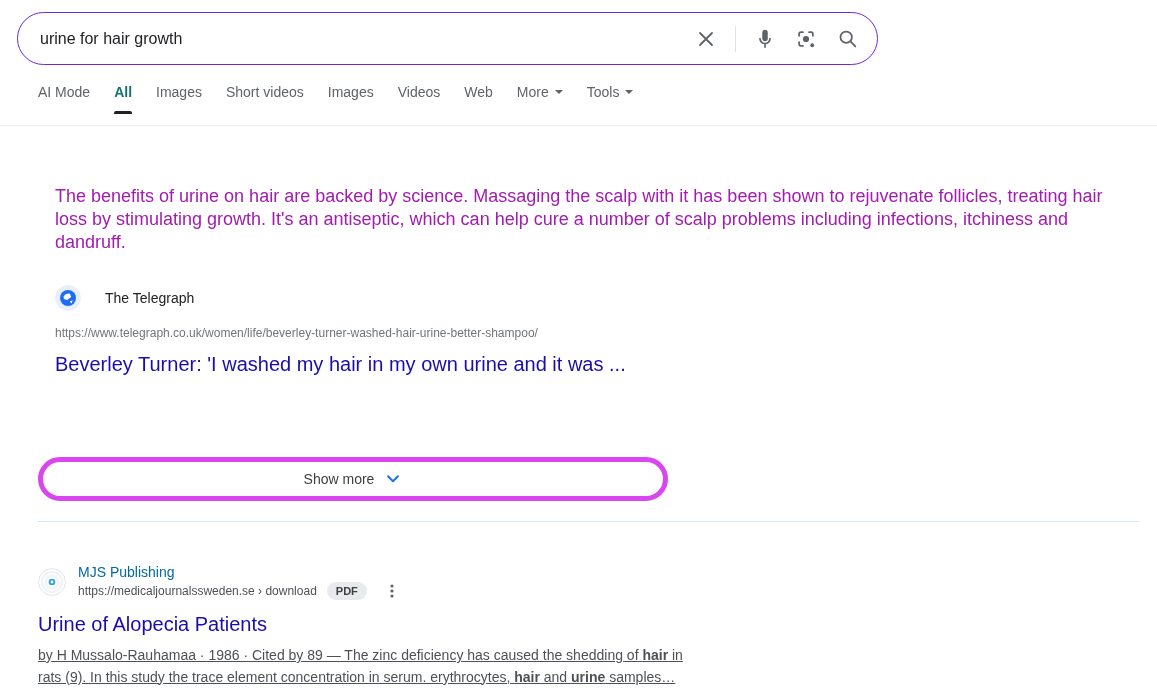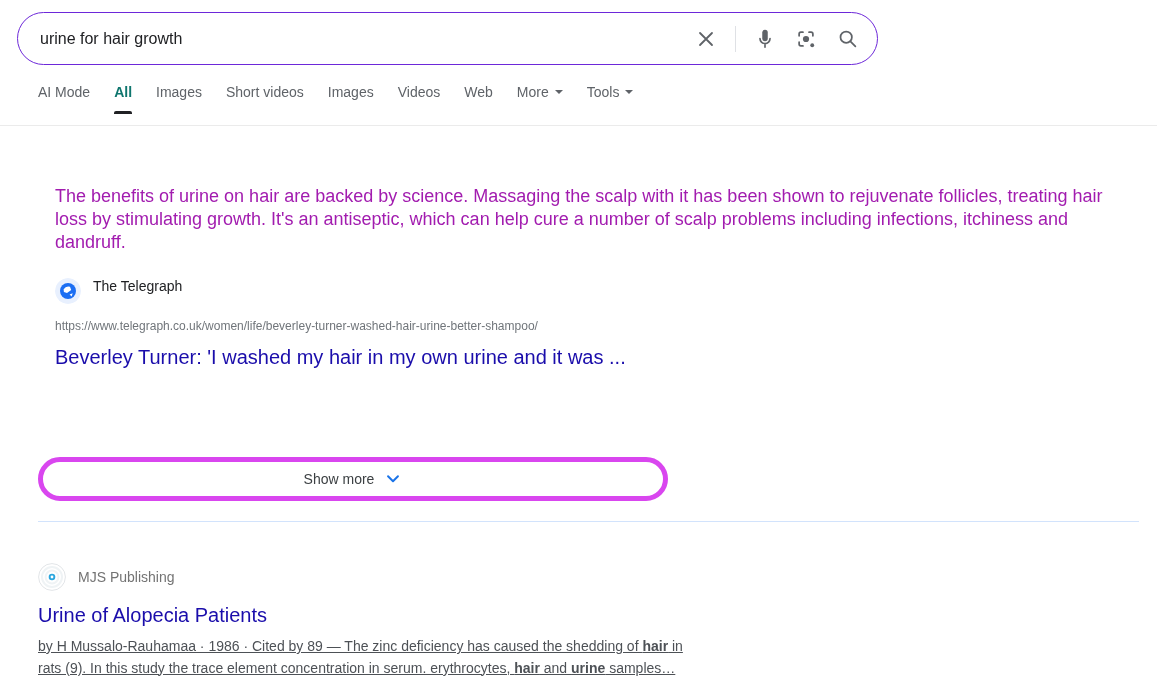--- a/index.html
+++ b/index.html
@@ -33,40 +33,40 @@
   .caret {
     width: 0; height: 0; margin-left: 6px; display: inline-block;
     border-left: 4px solid transparent; border-right: 4px solid transparent;
     border-top: 4px solid #5f6368;
   }
   .tabs-divider { position: absolute; left: 0; top: 125px; width: 1157px; height: 1px; background: #ebebeb; }
 
   
   .featured { position: absolute; left: 55px; top: 185px; width: 1055px; }
   .featured-text { font-size: 18px; line-height: 23px; color: #a21caf; max-width: 1052px; }
-  .source-row { display: flex; gap: 12px; margin-top: 24px; cursor: pointer; }
+  .source-row { display: flex; align-items: center; gap: 24px; margin-top: 31px; cursor: pointer; }
   .favicon-circle { width: 26px; height: 26px; border-radius: 50%; flex: 0 0 auto; }
   .source-name { font-size: 14px; color: #202124; }
   .featured-url { margin-top: 15px; font-size: 12px; color: #70757a; }
   .featured-title { margin-top: 13px; font-size: 20px; color: #1a0dab; cursor: pointer; display: inline-block; }
 
   
   .show-more-btn {
     position: absolute; left: 38px; top: 457px; width: 630px; height: 44px;
     border: 5px solid #d946ef; border-radius: 22px; background: #fff;
     display: flex; align-items: center; justify-content: center; gap: 10px; cursor: pointer;
   }
   .show-more-label { font-size: 14px; color: #3c4043; }
   .section-divider { position: absolute; left: 38px; top: 521px; width: 1101px; height: 1px; background: #d2e3fc; }
 
   
   .result { position: absolute; left: 38px; top: 563px; width: 700px; }
   .result-header { display: flex; align-items: center; gap: 12px; }
   .result-favicon { width: 28px; height: 28px; flex: 0 0 auto; cursor: pointer; }
-  .result-source-name { font-size: 14px; color: #737373; line-height: 18px; }
+  .result-source-name { font-size: 14px; color: #0369a1; line-height: 18px; }
   .breadcrumb-row { display: flex; align-items: center; gap: 10px; margin-top: 1px; }
   .result-breadcrumb { font-size: 12px; color: #4d5156; line-height: 18px; }
   .pdf-badge {
     background: #e9eaed; color: #3c4043; font-size: 11px; font-weight: 700;
     padding: 2px 9px; border-radius: 9px; line-height: 14px;
   }
   .dots-icon { margin-left: 8px; cursor: pointer; display: flex; align-items: center; }
   .result-title { margin-top: 13px; font-size: 20px; color: #1a0dab; cursor: pointer; display: inline-block; }
   .result-snippet { margin-top: 9px; font-size: 14px; line-height: 21.5px; color: #4d5156; max-width: 652px; text-decoration: underline; }
   .result-snippet b { font-weight: 700; }
@@ -165,17 +165,28 @@
   <div class="result-header">
     <svg class="result-favicon" width="28" height="28" viewBox="0 0 28 28">
       <circle cx="14" cy="14" r="13.4" fill="#ffffff" stroke="#e2e5e8" stroke-width="1"></circle>
       <circle cx="14" cy="14" r="10" fill="none" stroke="#eff3f5" stroke-width="2"></circle>
       <circle cx="14" cy="14" r="6.4" fill="none" stroke="#eff3f5" stroke-width="2"></circle>
       <circle cx="14" cy="14" r="3.3" fill="#2ba6de"></circle>
       <circle cx="14" cy="14" r="1.4" fill="#ffffff"></circle>
     </svg>
     <div>
       <div class="result-source-name">MJS Publishing</div>
+      <div class="breadcrumb-row">
+        <span class="result-breadcrumb">https://medicaljournalssweden.se › download</span>
+        <span class="pdf-badge">PDF</span>
+        <span class="dots-icon">
+          <svg width="14" height="16" viewBox="0 0 14 16">
+            <circle cx="7" cy="3" r="1.6" fill="#5f6368"></circle>
+            <circle cx="7" cy="8" r="1.6" fill="#5f6368"></circle>
+            <circle cx="7" cy="13" r="1.6" fill="#5f6368"></circle>
+          </svg>
+        </span>
+      </div>
     </div>
   </div>
   <a class="result-title">Urine of Alopecia Patients</a>
   <p class="result-snippet"><span>by H Mussalo-Rauhamaa · 1986 · Cited by 89 — The zinc deficiency has caused the shedding of </span><b>hair</b><span> in rats (9). In this study the trace element concentration in serum. erythrocytes, </span><b>hair</b><span> and </span><b>urine</b><span> samples…</span></p>
 </div>
 
 </body></html>

